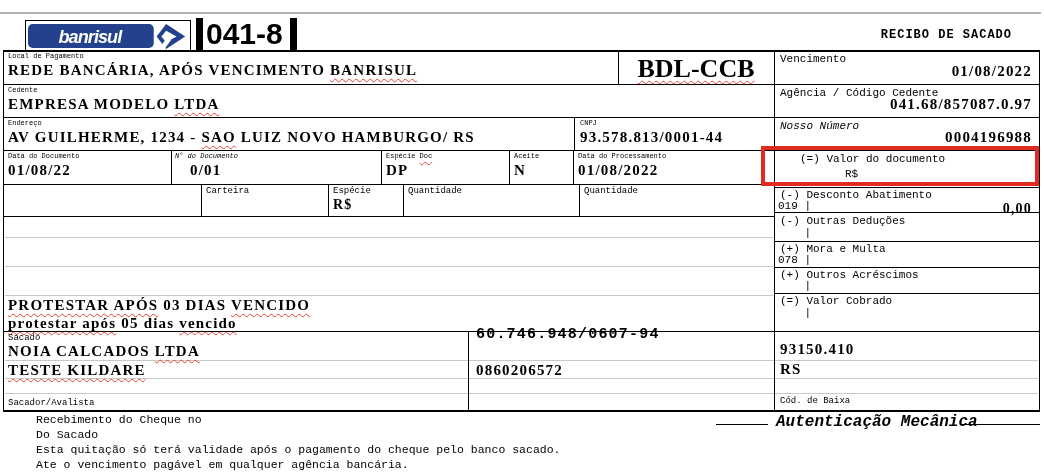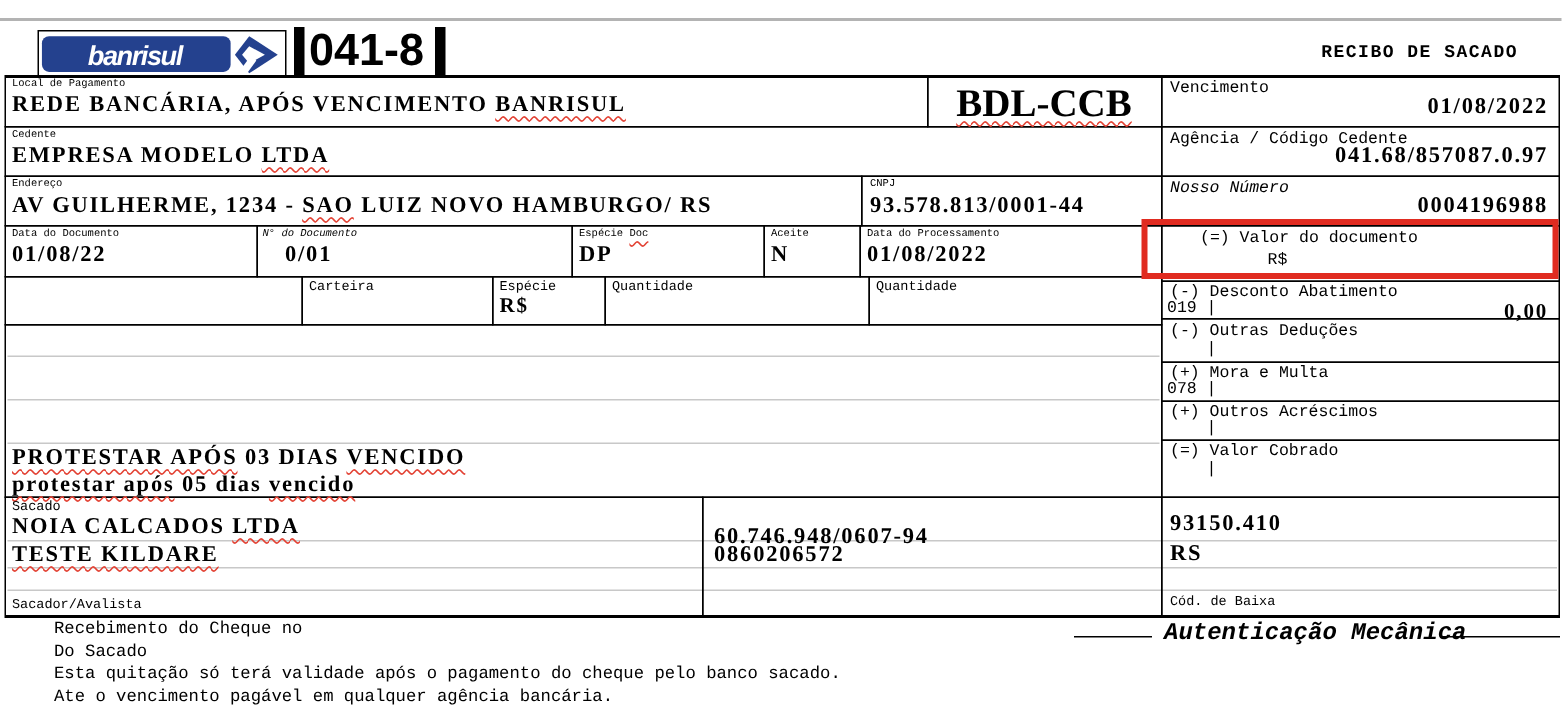--- a/index.html
+++ b/index.html
@@ -128,21 +128,21 @@
   <div class="abs pipeval" style="left:778px;top:280px;">    |</div>
   <div class="abs rlbl" style="left:780px;top:295px;">(=) Valor Cobrado</div>
   <div class="abs pipeval" style="left:778px;top:307px;">    |</div>
 
   <div class="abs val" style="left:8px;top:297px;"><span class="wavy">PROTESTAR APÓS</span><span> 03 DIAS </span><span class="wavy">VENCIDO</span></div>
   <div class="abs val" style="left:8px;top:315px;"><span class="wavy">protestar após</span><span> 05 dias </span><span class="wavy">vencido</span></div>
 
   <div class="abs lbl2" style="left:8px;top:334px;">Sacado</div>
   <div class="abs val" style="left:8px;top:343px;"><span>NOIA CALCADOS </span><span class="wavy">LTDA</span></div>
   <div class="abs val" style="left:8px;top:362px;"><span class="wavy">TESTE KILDARE</span></div>
-  <div class="abs val" style="left:476px;top:350px;">60.746.948/0607-94</div>
+  <div class="abs val" style="left:476px;top:327px;font-family:Liberation Mono, monospace;">60.746.948/0607-94</div>
   <div class="abs val" style="left:476px;top:362px;">0860206572</div>
   <div class="abs val" style="left:780px;top:341px;">93150.410</div>
   <div class="abs val" style="left:780px;top:361px;">RS</div>
   <div class="abs lbl2" style="left:8px;top:399px;">Sacador/Avalista</div>
   <div class="abs lbl2" style="left:780px;top:397px;">Cód. de Baixa</div>
 
   <div class="blackline" style="left:716px;top:424px;width:52px;"></div>
   <div class="abs mono it" style="left:776px;top:414px;font-size:16px;font-weight:bold;">Autenticação Mecânica</div>
   <div class="blackline" style="left:960px;top:424px;width:80px;"></div>
 

